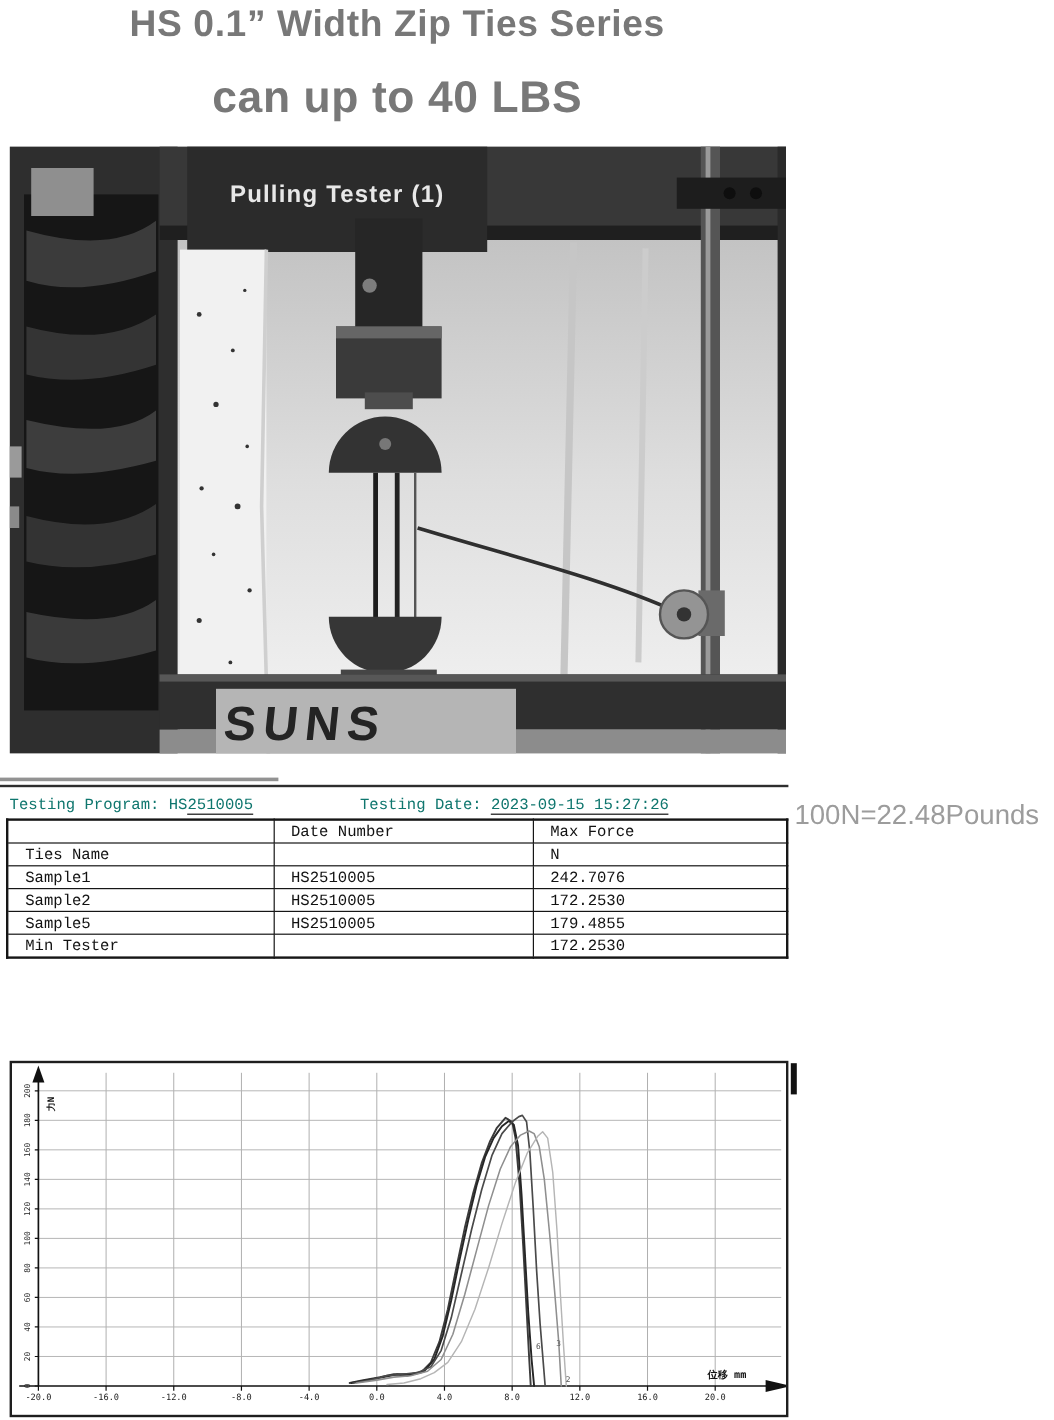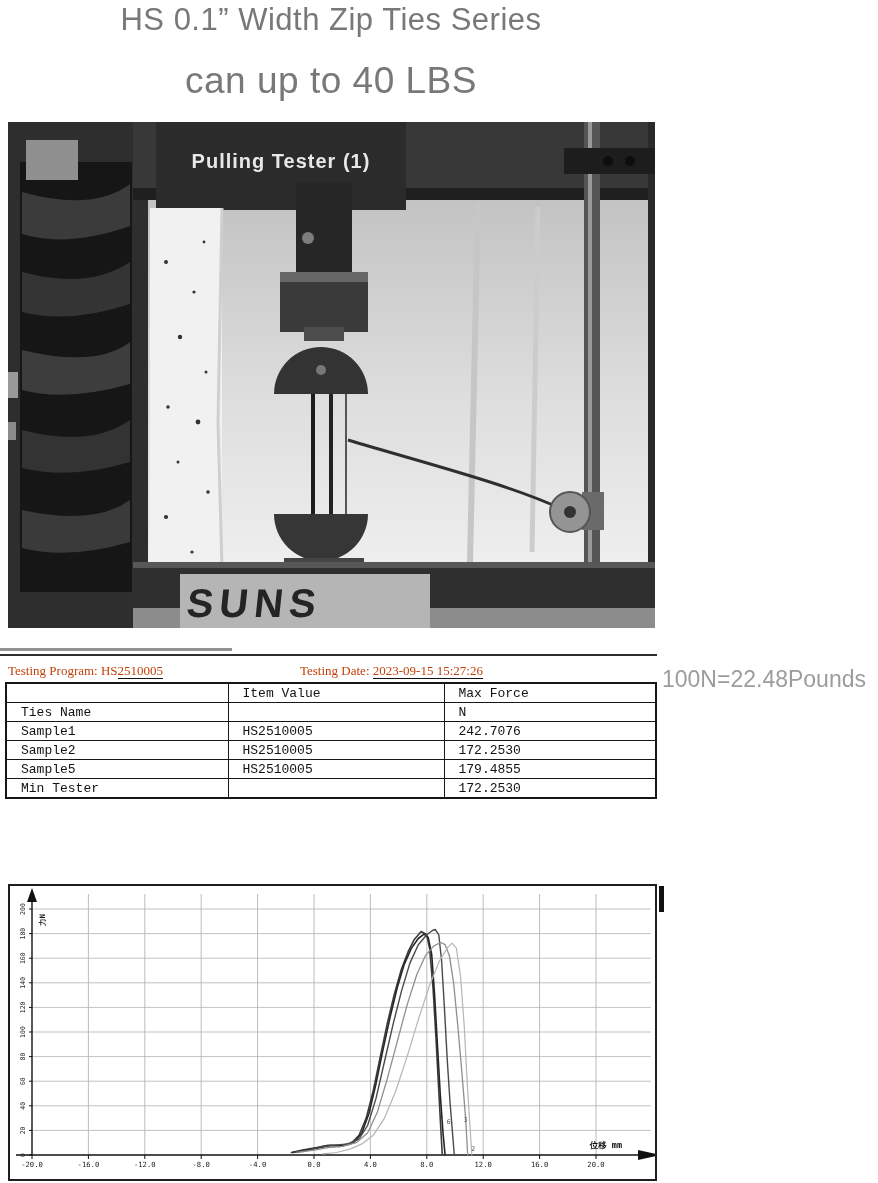--- a/index.html
+++ b/index.html
@@ -1,26 +1,26 @@
 <!DOCTYPE html>
 <html><head>
 <meta charset="utf-8">
 <style>
   html,body{margin:0;padding:0;background:#ffffff;}
   .page{position:relative;width:878px;height:1183px;background:#ffffff;overflow:hidden;
         font-family:"Liberation Sans",sans-serif;}
-  .title-line{position:absolute;left:0;width:662px;text-align:center;font-weight:normal;
+  .title-line{position:absolute;left:0;width:662px;text-align:center;font-weight:bold;
         color:#787878;letter-spacing:0.5px;}
   .title-1{top:2px;font-size:31px;}
   .title-2{top:60px;font-size:37px;}
   .photo{position:absolute;left:8px;top:122px;width:647px;height:506px;}
   .rule-thick{position:absolute;left:0;top:648px;width:232px;height:3px;background:#929292;}
   .rule-thin{position:absolute;left:0;top:654px;width:657px;height:2px;background:#2e2e2e;}
   .meta{position:absolute;left:8px;top:663px;width:650px;height:18px;
-        font-family:Liberation Serif, serif;font-size:13px;color:#c2410c;
+        font-family:Liberation Mono, monospace;font-size:13px;color:#0f766e;
         white-space:nowrap;}
   .meta .u{border-bottom:1px solid #121212;}
   .meta-date{position:absolute;left:292px;top:0;}
   .note{position:absolute;left:662px;top:666px;font-size:23px;color:#9c9c9c;white-space:nowrap;}
   table.results{position:absolute;left:5px;top:682px;width:650px;border-collapse:collapse;
         table-layout:fixed;border:2px solid #161616;}
   table.results td{border:1px solid #161616;height:18px;
         font-family:"Liberation Mono","DejaVu Sans Mono",monospace;font-size:13px;color:#121212;
         padding:0 6px 0 14px;white-space:nowrap;overflow:hidden;}
   .chart-box{position:absolute;left:8px;top:884px;width:649px;height:297px;
@@ -147,21 +147,21 @@
 
   <table class="results">
     <colgroup>
         <col style="width:222px">
         <col style="width:216px">
         <col style="width:212px">
       </colgroup>
     <tbody id="results-tbody">
         <tr>
           <td></td>
-          <td>Item Value</td>
+          <td>Date Number</td>
           <td>Max Force</td>
         </tr>
         <tr>
           <td>Ties Name</td>
           <td></td>
           <td>N</td>
         </tr>
         <tr>
           <td>Sample1</td>
           <td>HS2510005</td>

